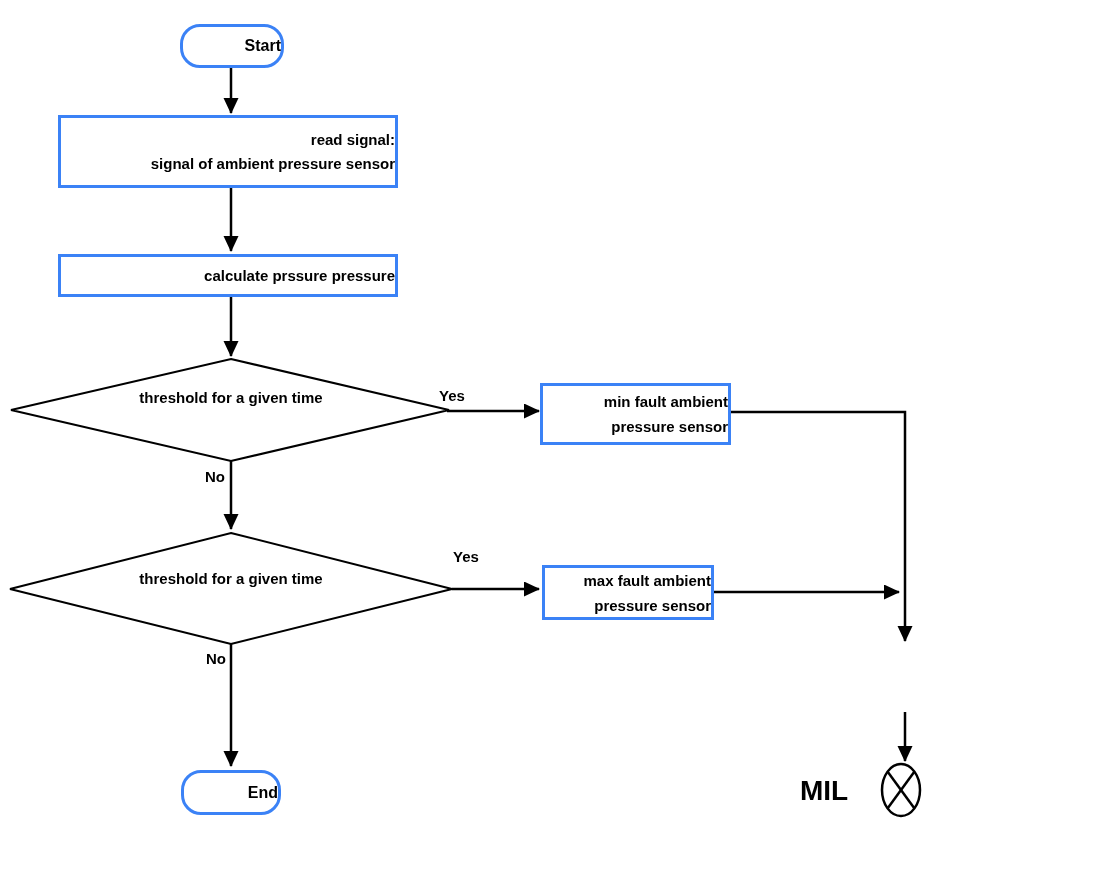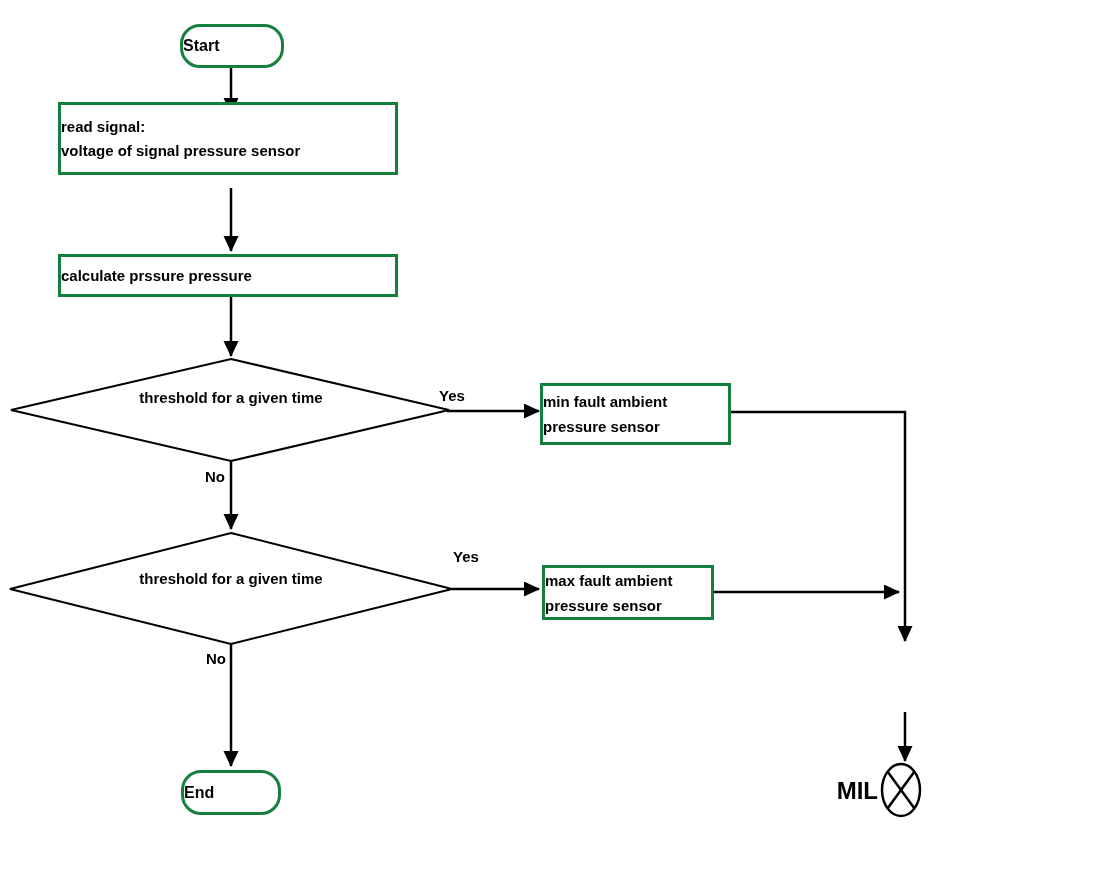--- a/index.html
+++ b/index.html
@@ -19,24 +19,24 @@
   }
   svg.wires {
     position: absolute;
     left: 0;
     top: 0;
   }
   .node {
     position: absolute;
     box-sizing: border-box;
     background: #ffffff;
-    border: 3px solid #15803d;
+    border: 3px solid #3b82f6;
     display: flex;
     flex-direction: column;
-    align-items: flex-start;
+    align-items: flex-end;
     justify-content: center;
     text-align: center;
     font-size: 15px;
     line-height: 24px;
   }
   .node .line { display: block; white-space: nowrap; }
   .terminal {
     border-radius: 20px;
     font-size: 16px;
   }
@@ -50,23 +50,23 @@
   }
   .edge-label {
     position: absolute;
     font-size: 15px;
     line-height: 18px;
     text-align: center;
     white-space: nowrap;
   }
   .mil-label {
     position: absolute;
-    font-size: 24px;
+    font-size: 28px;
     line-height: 30px;
-    text-align: right;
+    text-align: left;
     white-space: nowrap;
   }
 </style>
 </head>
 <body>
 
 <div class="canvas">
 
   <svg class="wires" width="1120" height="888" viewBox="0 0 1120 888">
     <defs>
@@ -93,23 +93,23 @@
       <ellipse cx="901" cy="790" rx="19" ry="26" fill="#ffffff" stroke="#000000" stroke-width="2.5"></ellipse>
       <line x1="887.5" y1="771.5" x2="914.5" y2="808.5" stroke="#000000" stroke-width="2.5"></line>
       <line x1="914.5" y1="771.5" x2="887.5" y2="808.5" stroke="#000000" stroke-width="2.5"></line>
     </g>
   </svg>
 
   <div class="node terminal" style="left:180px;top:24px;width:104px;height:44px">
     <span class="line">Start</span>
   </div>
 
-  <div class="node" style="left:58px;top:102px;width:340px;height:73px">
+  <div class="node" style="left:58px;top:115px;width:340px;height:73px">
     <span class="line">read signal:</span>
-    <span class="line">voltage of signal pressure sensor</span>
+    <span class="line">signal of ambient pressure sensor</span>
   </div>
 
   <div class="node" style="left:58px;top:254px;width:340px;height:43px">
     <span class="line">calculate prssure pressure</span>
   </div>
 
   <div class="dtext" style="left:41px;top:385px;width:380px">
     <span class="line" style="display:block">threshold for a given time</span>
   </div>
 

